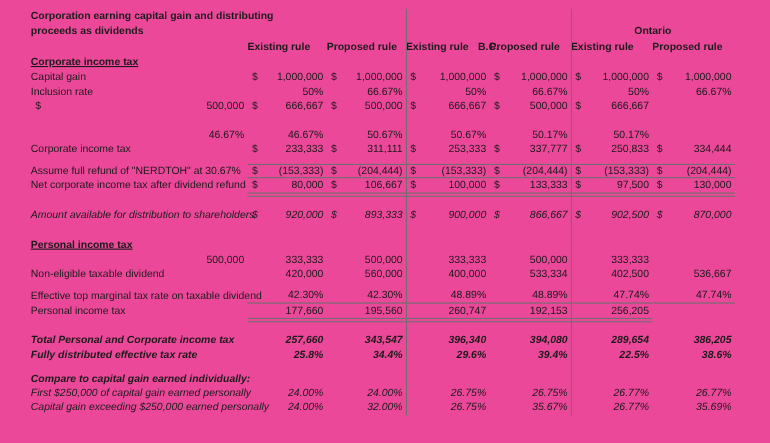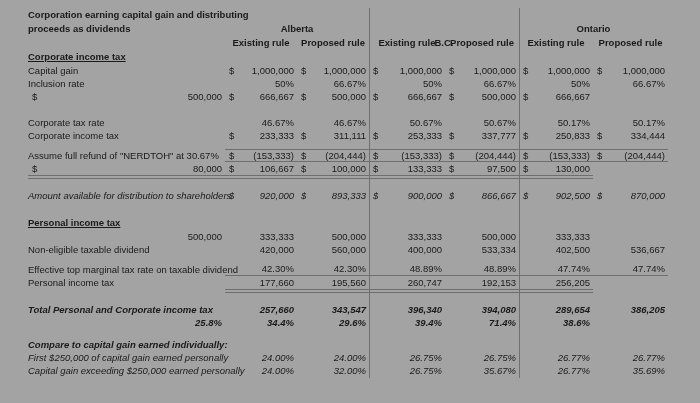--- a/index.html
+++ b/index.html
@@ -4,21 +4,21 @@
 <style>
   :root{
     --line:#6f6f6f;
     --ink:#1a1a1a;
   }
   *{margin:0;padding:0;box-sizing:border-box;}
   html,body{background:#fff;}
   .page{
     position:relative;
     width:700px;height:403px;
-    background:#a3a3a3;
+    background:#ec4899;
     font-family:"Liberation Sans",sans-serif;
     font-size:9.5px;
     color:var(--ink);
     overflow:hidden;
   }
   .sheet{
     position:absolute;
     left:28px;top:8px;
     width:640px;
   }
@@ -34,21 +34,21 @@
   .cell{overflow:visible;}
   .label{white-space:nowrap;}
   .val{
     display:flex;
     justify-content:space-between;
     padding:0 3px 0 4px;
     height:100%;
   }
   .val .v{text-align:right;white-space:nowrap;}
   .prov{text-align:center;font-weight:bold;}
-  .sub{text-align:center;font-weight:bold;white-space:nowrap;}
+  .sub{font-weight:bold;white-space:nowrap;}
   .row.italic{font-style:italic;}
   .row.bold{font-weight:bold;font-style:italic;}
   .row.bolditalic{font-weight:bold;font-style:italic;}
   .row.b-box .val{border-top:1px solid var(--line);border-bottom:1px solid var(--line);line-height:11px;}
   .row.b-bottom .val{border-bottom:1px solid var(--line);line-height:12px;align-items:flex-end;}
   .row.b-double{height:17px;}
   .row.b-double .val{border-bottom:4px double var(--line);line-height:13px;}
   .vline{
     position:absolute;
     top:8px;
@@ -64,21 +64,20 @@
 <div class="page">
 
   <div class="sheet">
 
     <div class="row hdr">
       <div class="cell label">Corporation earning capital gain and distributing</div>
     </div>
 
     <div class="row hdr">
       <div class="cell label">proceeds as dividends</div>
-      <div class="cell prov" style="grid-column:2 / span 2">Alberta</div>
       <div class="cell prov" style="grid-column:6 / span 2">Ontario</div>
       <div class="cell prov" style="grid-column:4 / span 2">B.C.</div>
     </div>
 
     <div class="row hdr">
       <div class="cell"></div>
       <div class="cell sub">Existing rule</div>
       <div class="cell sub">Proposed rule</div>
       <div class="cell sub">Existing rule</div>
       <div class="cell sub">Proposed rule</div>
@@ -165,21 +164,20 @@
             <span class="d">$</span>
             <span class="v">500,000</span>
           </div>
           <div class="cell val">
             <span class="d">$</span>
             <span class="v">666,667</span>
           </div>
         </div>
         <div class="row spacer" style="height: 13px;"></div>
         <div class="row data">
-          <div class="cell label">Corporate tax rate</div>
           <div class="cell val">
             <span class="d"></span>
             <span class="v">46.67%</span>
           </div>
           <div class="cell val">
             <span class="d"></span>
             <span class="v">46.67%</span>
           </div>
           <div class="cell val">
             <span class="d"></span>
@@ -247,20 +245,21 @@
           <div class="cell val">
             <span class="d">$</span>
             <span class="v">(153,333)</span>
           </div>
           <div class="cell val">
             <span class="d">$</span>
             <span class="v">(204,444)</span>
           </div>
         </div>
         <div class="row data b-double">
+          <div class="cell label">Net corporate income tax after dividend refund</div>
           <div class="cell val">
             <span class="d">$</span>
             <span class="v">80,000</span>
           </div>
           <div class="cell val">
             <span class="d">$</span>
             <span class="v">106,667</span>
           </div>
           <div class="cell val">
             <span class="d">$</span>
@@ -437,39 +436,40 @@
           <div class="cell val">
             <span class="d"></span>
             <span class="v">289,654</span>
           </div>
           <div class="cell val">
             <span class="d"></span>
             <span class="v">386,205</span>
           </div>
         </div>
         <div class="row data bold">
+          <div class="cell label">Fully distributed effective tax rate</div>
           <div class="cell val">
             <span class="d"></span>
             <span class="v">25.8%</span>
           </div>
           <div class="cell val">
             <span class="d"></span>
             <span class="v">34.4%</span>
           </div>
           <div class="cell val">
             <span class="d"></span>
             <span class="v">29.6%</span>
           </div>
           <div class="cell val">
             <span class="d"></span>
             <span class="v">39.4%</span>
           </div>
           <div class="cell val">
             <span class="d"></span>
-            <span class="v">71.4%</span>
+            <span class="v">22.5%</span>
           </div>
           <div class="cell val">
             <span class="d"></span>
             <span class="v">38.6%</span>
           </div>
         </div>
         <div class="row spacer" style="height: 9px;"></div>
         <div class="row data bolditalic">
           <div class="cell label">Compare to capital gain earned individually:</div>
           <div class="cell val">

